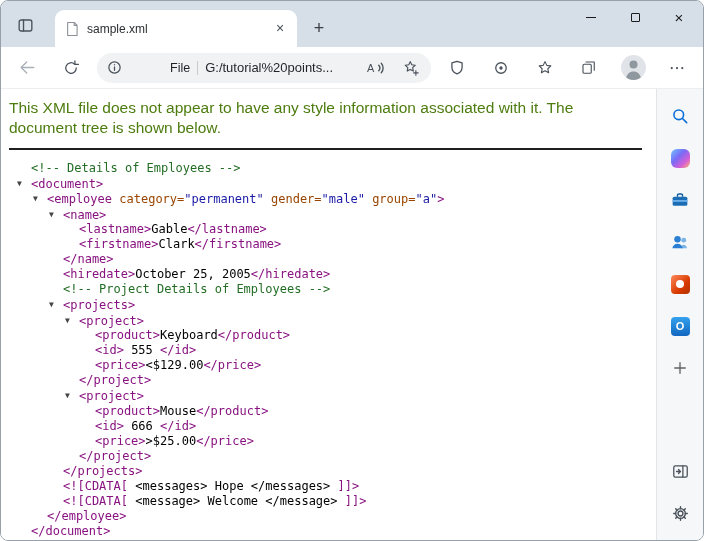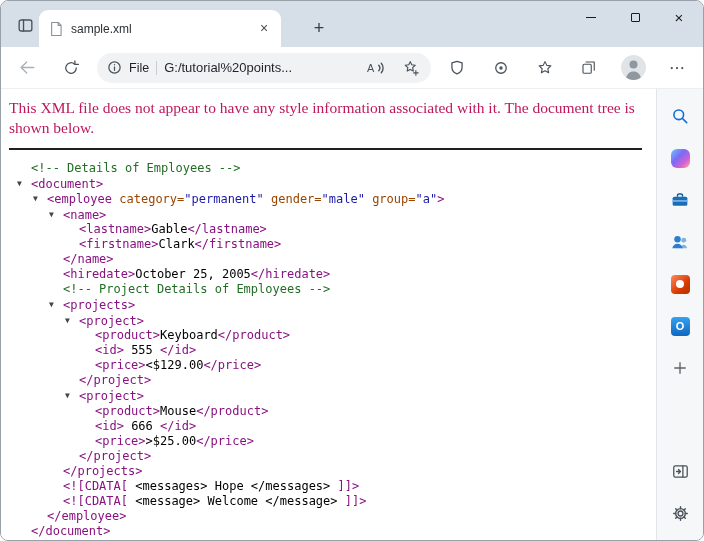--- a/index.html
+++ b/index.html
@@ -6,21 +6,21 @@
   html,body { background:#fff; }
   body { width:704px; height:541px; font-family:"Liberation Sans", sans-serif; }
 
   .window { width:704px; height:541px; border:1px solid #98a1a9; border-radius:8px;
             overflow:hidden; display:flex; flex-direction:column; background:#fff; }
 
   
   .tabstrip { position:relative; height:46px; background:#d6dee8; flex:none; }
   .tab-actions { position:absolute; left:12px; top:12px; width:24px; height:24px;
                  display:flex; align-items:center; justify-content:center; background:none; border:none; }
-  .tab { position:absolute; left:38px; bottom:0; width:242px; height:37px; background:#fff;
+  .tab { position:absolute; left:54px; bottom:0; width:242px; height:37px; background:#fff;
          border-radius:9px 9px 0 0; display:flex; align-items:center; padding:0 8px 0 10px; gap:8px; }
   .tab-title { font-size:12px; color:#2b2f33; flex:1; white-space:nowrap; overflow:hidden; }
   .tab-close { font-size:14px; color:#4a4f54; width:18px; height:18px; line-height:17px;
                text-align:center; border-radius:4px; cursor:default; }
   .newtab { position:absolute; left:306px; bottom:7px; width:24px; height:24px; background:none; border:none;
             font-size:18px; line-height:22px; color:#3a3f44; text-align:center; }
   .wincontrols { position:absolute; top:0; right:2px; display:flex; }
   .wc { width:44px; height:32px; display:flex; align-items:center; justify-content:center;
         font-size:15px; color:#1b1b1b; }
   .min-glyph { display:block; width:10px; border-top:1.2px solid #1b1b1b; }
@@ -28,33 +28,33 @@
 
   
   .toolbar { height:42px; background:#fff; display:flex; align-items:center; padding:0 8px;
              gap:8px; border-bottom:1px solid #eceff1; flex:none; }
   .tbtn { width:36px; height:32px; display:flex; align-items:center; justify-content:center;
           background:none; border:none; border-radius:6px; flex:none; }
   svg.ic { stroke:#49515a; fill:none; stroke-width:1.7; stroke-linecap:round; stroke-linejoin:round; }
   svg.ic.disabled { stroke:#a9b0b7; }
   .addr { flex:1; min-width:0; height:30px; background:#f0f2f4; border-radius:15px;
           display:flex; align-items:center; padding:0 6px 0 10px; gap:7px; }
-  .addr-scheme { font-size:12.5px; color:#1f2328; }
+  .addr-scheme { font-size:12.5px; color:#1f2328;margin-left:41px; }
   .addr-div { width:1px; height:14px; background:#c6cbd0; }
   .addr-url { font-size:13px; color:#1f2328; flex:1; white-space:nowrap; overflow:hidden; }
   .pillbtn { width:28px; height:26px; display:flex; align-items:center; justify-content:center;
              background:none; border:none; border-radius:5px; flex:none; }
   .avatar { width:25px; height:25px; border-radius:50%; background:#e0e4e9; display:flex;
             align-items:flex-end; justify-content:center; overflow:hidden; }
 
   
   .main { flex:1; display:flex; min-height:0; }
   .page { flex:1; min-width:0; background:#fff; padding:9px 14px 0 8px; overflow:hidden; }
-  .notice { font-family:Liberation Serif, serif; font-size:15.5px; line-height:1.32;
-            color:#be185d; max-width:636px; }
+  .notice { font-family:Liberation Sans, sans-serif; font-size:15.5px; line-height:1.32;
+            color:#4d7c0f; max-width:636px; }
   .rule { border:none; border-top:2px solid #1f1f1f; margin:9px 0 11px 0; }
   .xml { font-family:"DejaVu Sans Mono", monospace; font-size:12px; line-height:15px;
          white-space:pre; color:#000; }
   .xline { }
   .arrow { display:inline-block; width:14px; margin-left:-14px; font-size:8px;
            color:#454545; vertical-align:1.5px; cursor:default; }
 
   
   .sidebar { width:47px; background:#f5f7f9; border-left:1px solid #e2e5e8; display:flex;
              flex-direction:column; align-items:center; padding:10px 0 10px; flex:none; }

